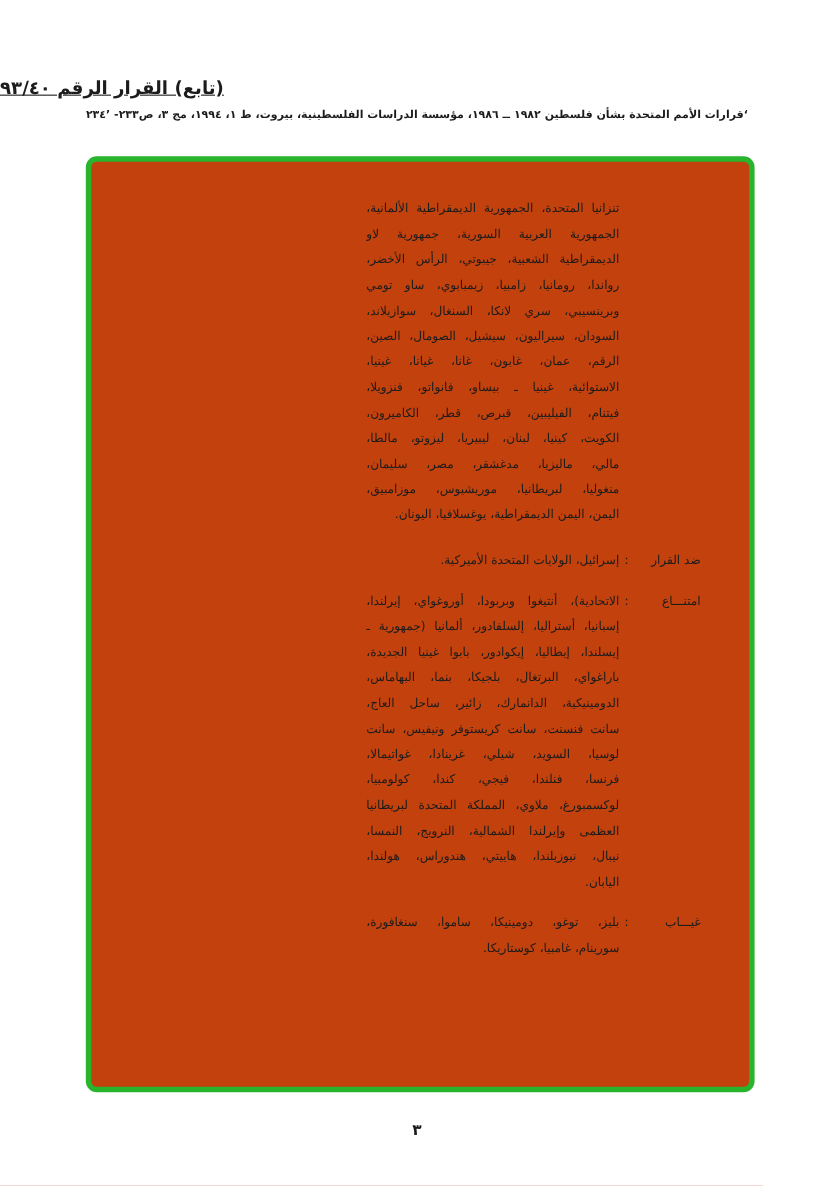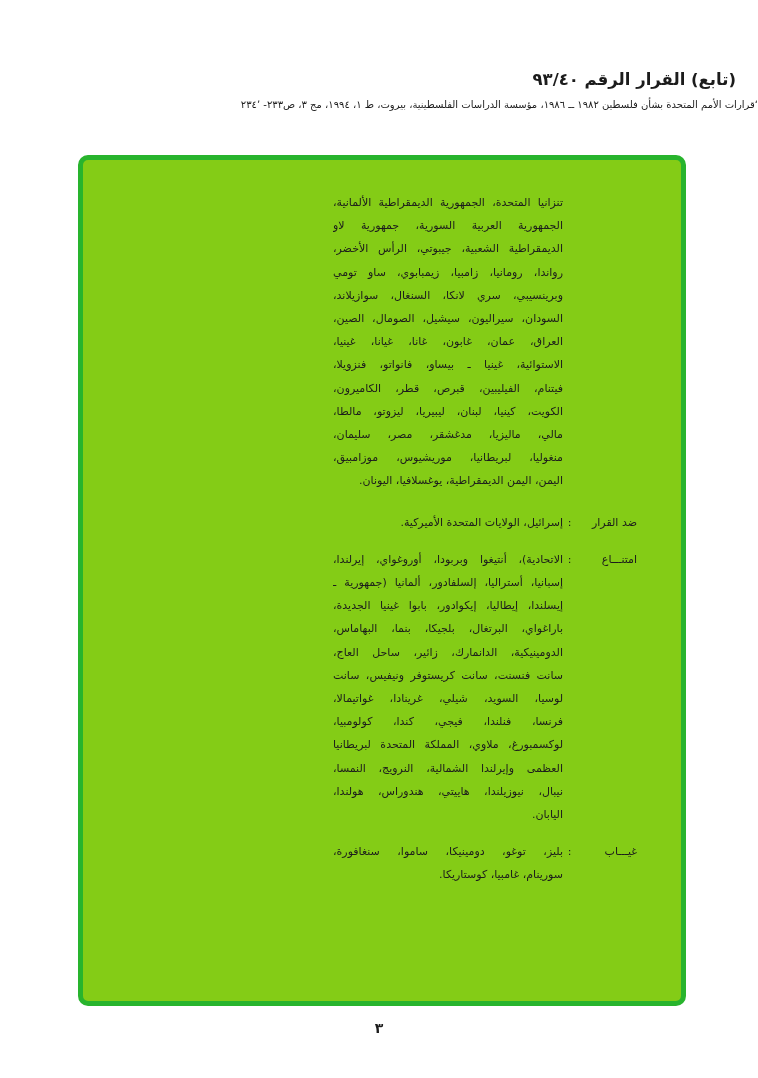--- a/index.html
+++ b/index.html
@@ -4,33 +4,33 @@
 <style>
   html,body { margin:0; padding:0; }
   body {
     width:758px; height:1078px; position:relative;
     background:#ffffff; color:#1c1c1c;
     font-family:"DejaVu Sans", sans-serif;
     overflow:hidden;
   }
   .title {
     position:absolute; top:70px; left:0; width:736px;
-    text-align:right; direction:rtl;
-    font-size:16.5px; font-weight:700; letter-spacing:0;
+    text-align:left; direction:rtl;
+    font-size:16.5px; font-weight:700; letter-spacing:0;text-decoration:underline;
   }
   .subtitle {
     position:absolute; top:99px; left:0; width:758px;
-    direction:rtl;
-    font-size:10px; font-weight:400;
+    text-align:center; direction:rtl;
+    font-size:10px; font-weight:700;
   }
   .green-box {
-    position:absolute; left:78px; top:155px;
+    position:absolute; left:78px; top:142px;
     width:608px; height:851px; box-sizing:border-box;
     border:5px solid #f9a8d4; border-radius:10px;
-    background:#84cc16;
+    background:#c2410c;
   }
   .content {
     direction:rtl;
     padding:31px 44px 0 12px;
     font-size:11px; line-height:23.2px;
   }
   .vote-text { width:230px; flex:none; overflow:hidden; }
   .para { margin-right:74px; }
   .text-line { text-align:justify; text-align-last:justify; }
   .text-line.last { text-align-last:right; }
@@ -55,21 +55,21 @@
 <div class="green-box" style="border-color: rgb(40, 180, 45);">
   <div class="content">
 
     <div class="para vote-text">
         <div class="text-line">تنزانيا المتحدة، الجمهورية الديمقراطية الألمانية،</div>
         <div class="text-line">الجمهورية العربية السورية، جمهورية لاو</div>
         <div class="text-line">الديمقراطية الشعبية، جيبوتي، الرأس الأخضر،</div>
         <div class="text-line">رواندا، رومانيا، زامبيا، زيمبابوي، ساو تومي</div>
         <div class="text-line">وبرينسيبي، سري لانكا، السنغال، سوازيلاند،</div>
         <div class="text-line">السودان، سيراليون، سيشيل، الصومال، الصين،</div>
-        <div class="text-line">العراق، عمان، غابون، غانا، غيانا، غينيا،</div>
+        <div class="text-line">الرقم، عمان، غابون، غانا، غيانا، غينيا،</div>
         <div class="text-line">الاستوائية، غينيا ـ بيساو، فانواتو، فنزويلا،</div>
         <div class="text-line">فيتنام، الفيليبين، قبرص، قطر، الكاميرون،</div>
         <div class="text-line">الكويت، كينيا، لبنان، ليبيريا، ليزوتو، مالطا،</div>
         <div class="text-line">مالي، ماليزيا، مدغشقر، مصر، سليمان،</div>
         <div class="text-line">منغوليا، لبريطانيا، موريشيوس، موزامبيق،</div>
         <div class="text-line last">اليمن، اليمن الديمقراطية، يوغسلافيا، اليونان.</div>
       </div>
 
     <div class="vote-block against-block">
       <div class="vote-label">ضد القرار</div>

